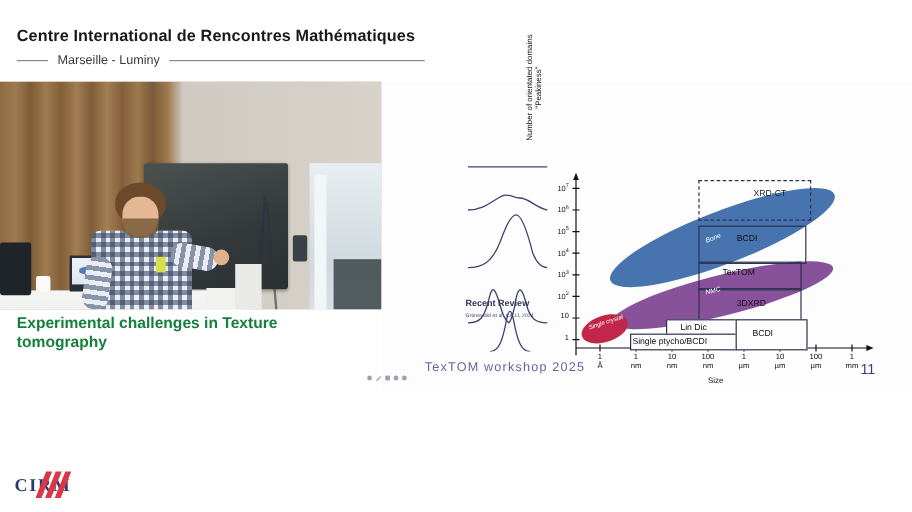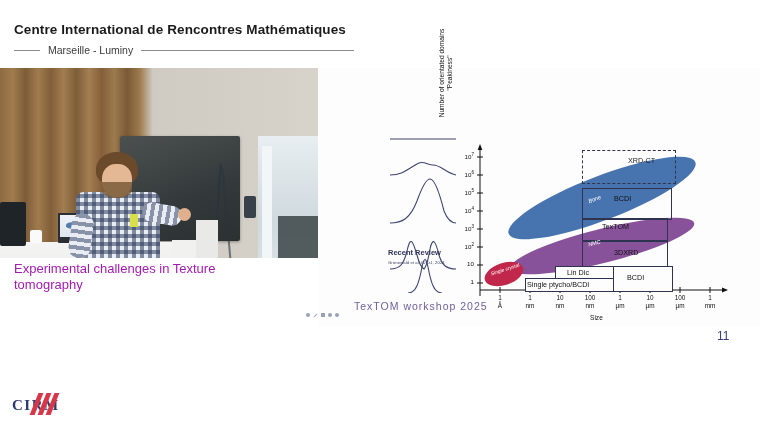--- a/index.html
+++ b/index.html
@@ -64,38 +64,38 @@
   .vid-cable{position:absolute;left:216px;top:95px;width:1.5px;height:110px;background:#2b3340;opacity:.75;
              border-radius:2px;transform:rotate(4deg);}
   .vid-cable2{position:absolute;left:226px;top:100px;width:1.5px;height:105px;background:#2b3340;opacity:.6;
               transform:rotate(-5deg);}
   .vid-box{position:absolute;left:244px;top:128px;width:12px;height:22px;background:#3a4249;border-radius:2px;}
   .vid-pedestal{position:absolute;left:172px;top:172px;width:34px;height:86px;background:#f1f1ef;}
   .vid-pedestal2{position:absolute;left:196px;top:152px;width:22px;height:106px;background:#e9e9e7;}
 
   
   .talk-block{position:absolute;left:0;top:258px;width:318px;height:60px;background:#ffffff;}
-  .talk-title{position:absolute;left:14px;top:3px;width:250px;font-size:13px;font-weight:normal;
-              color:#a21caf;line-height:16px;}
+  .talk-title{position:absolute;left:14px;top:3px;width:250px;font-size:13px;font-weight:bold;
+              color:#15803d;line-height:16px;}
   .talk-author{position:absolute;left:14px;top:36px;font-size:12px;color:#4a4a4a;}
 
   
   .cirm-logo{position:absolute;left:12px;top:393px;width:70px;height:24px;}
   .logo-text{position:absolute;left:0;top:4px;font-size:15px;font-weight:bold;color:#2b3b6b;
              letter-spacing:1.5px;font-family:"Liberation Serif",serif;}
   .logo-slashes{position:absolute;left:22px;top:0px;width:26px;height:22px;}
   .slash{position:absolute;top:0;width:5px;height:22px;background:#d6384a;transform:skewX(-22deg);}
 
   
   .slide{position:absolute;left:318px;top:68px;width:442px;height:259px;background:#fdfdfd;}
   .slide-title{position:absolute;left:28px;top:20px;font-size:15.5px;color:#3c3f77;
                letter-spacing:1.6px;font-family:"DejaVu Sans",sans-serif;}
   .slide-footer{position:absolute;left:36px;top:232px;font-size:10.5px;color:#6f5f9a;
                 letter-spacing:1px;}
-  .slide-page{position:absolute;left:399px;top:233px;font-size:12px;color:#3c3f77;margin-top:28px;}
+  .slide-page{position:absolute;left:399px;top:233px;font-size:12px;color:#3c3f77;}
   .slide-dots{position:absolute;left:-12px;top:245px;display:flex;gap:3px;align-items:center;}
   .dot{width:4px;height:4px;border-radius:50%;background:#9aa0b5;}
   .dotline{width:5px;height:1px;background:#9aa0b5;transform:rotate(-45deg);}
   .dotsq{width:4px;height:4px;background:#9aa0b5;}
 
   
   .curvefig{position:absolute;left:68px;top:55px;width:76px;height:170px;}
   .rr-title{position:absolute;left:70px;top:180px;font-size:7.5px;font-weight:bold;color:#2e3254;}
   .rr-cite{position:absolute;left:70px;top:192px;font-size:4.2px;color:#3a3e60;letter-spacing:.1px;}
 

